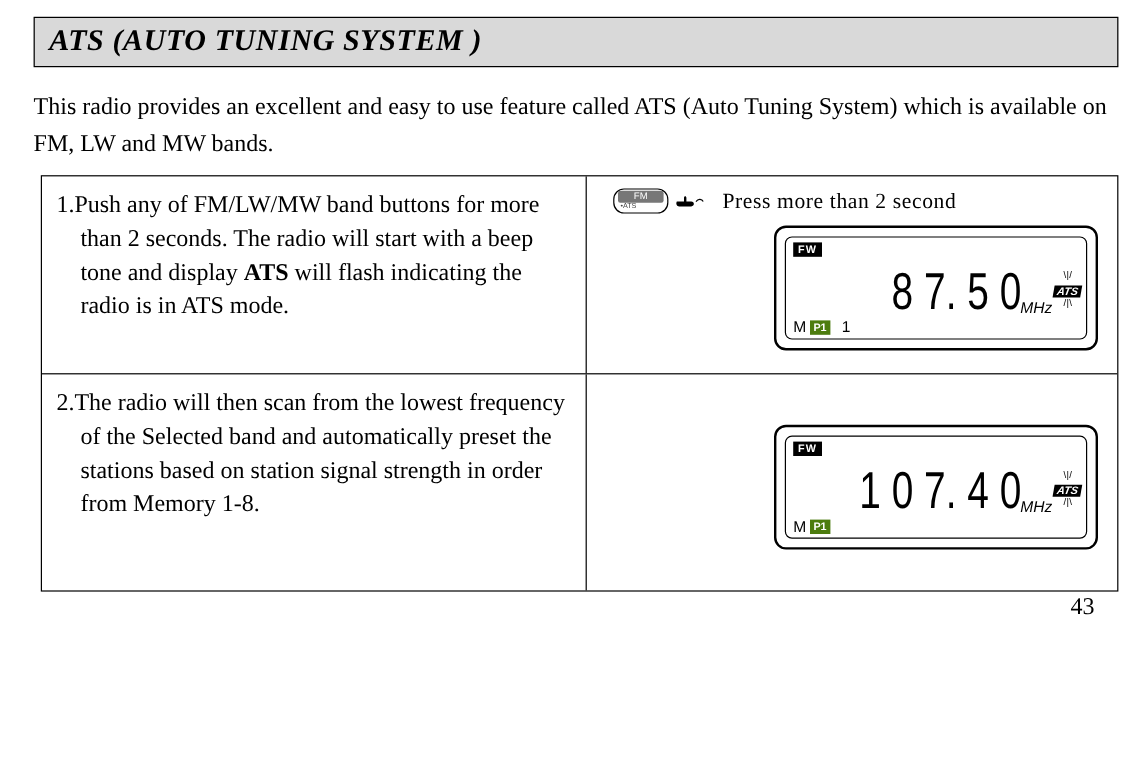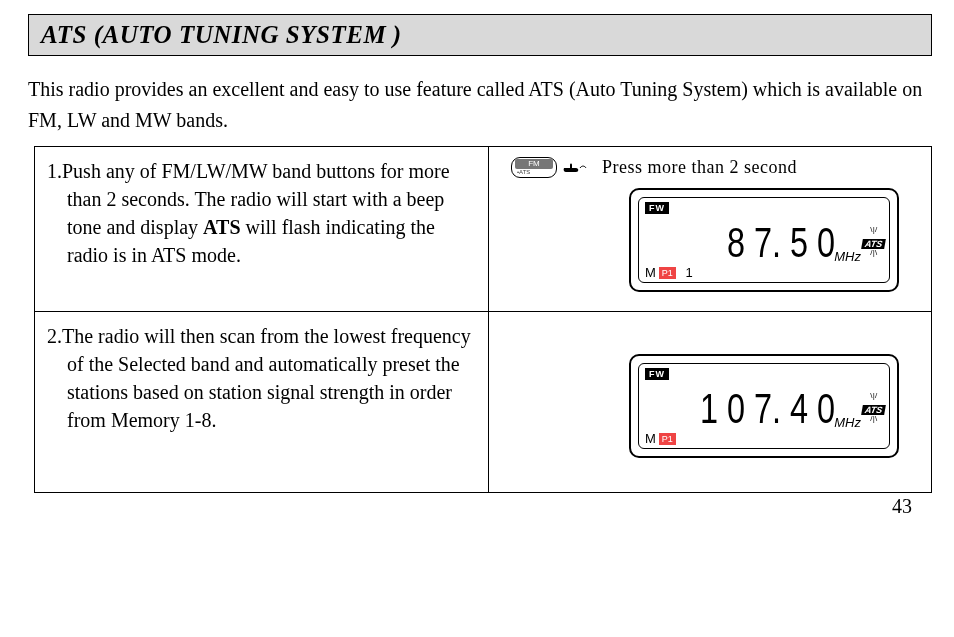--- a/index.html
+++ b/index.html
@@ -73,21 +73,21 @@
     line-height: 1;
     position: relative;
   }
   .fm-main { background:#777; color:#fff; font-size:8px; padding:1px 0; border-radius:2px; margin:0 3px;}
   .fm-ats { font-size:6px; text-align:left; padding-left:5px; color:#444;}
   .press-label {
     font-family: "Times New Roman", serif;
     font-size: 18px;
     letter-spacing: 0.5px;
   }
-  .lcd-wrap { margin-left: auto; margin-right: 20px;}
+  .lcd-wrap { margin-left: auto; margin-right: 4px;}
   .lcd {
     width: 270px;
     height: 104px;
     border: 2.5px solid #000;
     border-radius: 10px;
     position: relative;
     font-family: Arial, sans-serif;
     box-sizing: border-box;
   }
   .lcd-inner {
@@ -97,21 +97,21 @@
   }
   .lcd-fw {
     position:absolute; top:12px; left:14px;
     background:#000; color:#fff; font-size:9px; padding:1px 4px;
     font-weight:bold; letter-spacing:1px;
   }
   .lcd-m {
     position:absolute; bottom:10px; left:14px;
     font-size:13px; display:flex; align-items:center; gap:3px;
   }
-  .lcd-p1 { background:#ef4444; color:#fff; font-size:9px; padding:1px 3px; font-weight:normal;}
+  .lcd-p1 { background:#4d7c0f; color:#fff; font-size:9px; padding:1px 3px; font-weight:bold;}
   .lcd-freq {
     position:absolute; right:62px; top:32px;
     font-family: "Arial Narrow", Arial, sans-serif;
     font-size:36px; letter-spacing:0px; font-weight:400;
     transform: scaleX(0.9) scaleY(1.2);
     transform-origin: right center;
   }
   .lcd-mhz {
     position:absolute; right:36px; bottom:26px;
     font-style: italic; font-size:13px;

